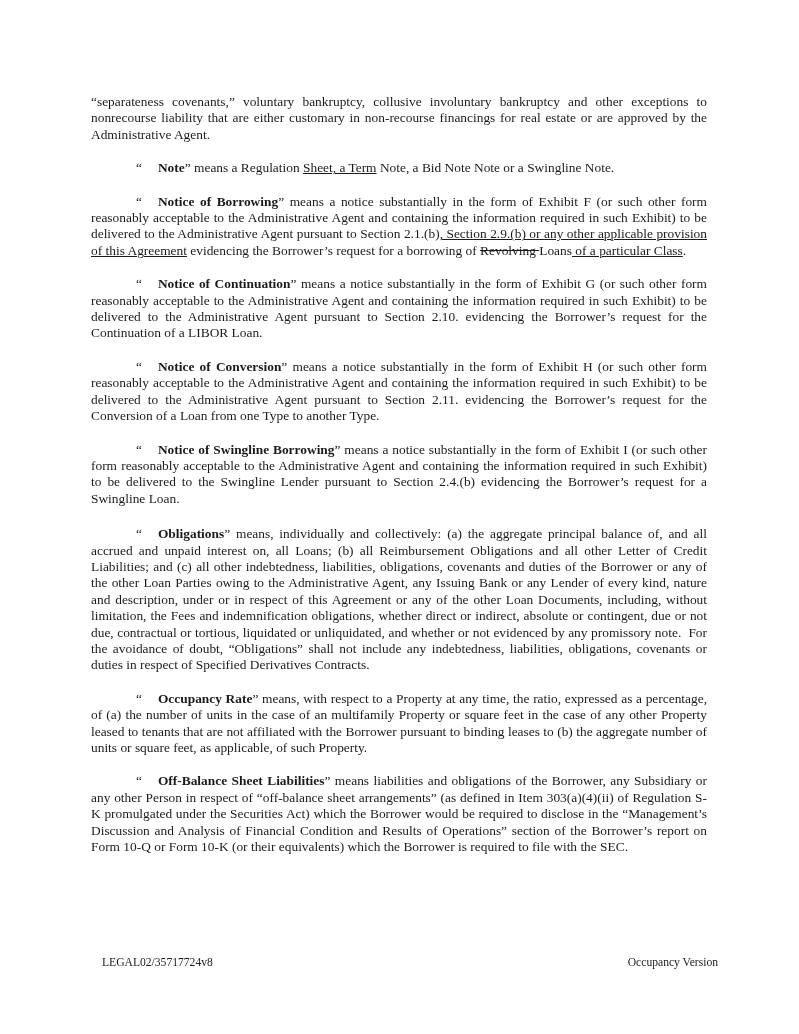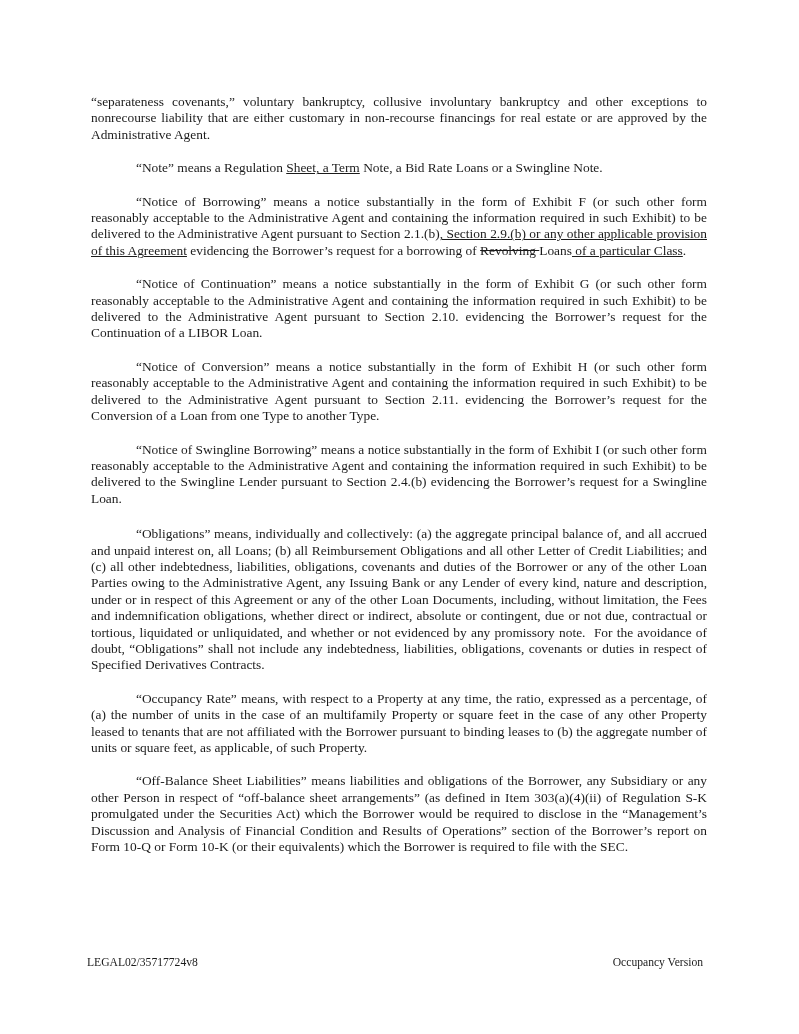--- a/index.html
+++ b/index.html
@@ -28,48 +28,48 @@
   .content p.para {
     margin: 0 0 17px 0;
     text-indent: 45px;
   }
   .content p.para.no-indent {
     text-indent: 0;
   }
   .content p.para.extra-space {
     margin-top: 19px;
   }
-  .seg-bold { font-weight: normal; }
+  .seg-bold { font-weight: bold; margin-left: 16px; }
   .seg-underline { text-decoration: underline; text-decoration-thickness: 1px; }
   .seg-strike { text-decoration: line-through; }
   .page-number {
     position: absolute;
     top: 938px;
     left: 0;
     width: 100%;
     text-align: center;
     font-size: 13.4px;
   }
   .footer-row {
     position: absolute;
     top: 956px;
-    left: 87px;
+    left: 102px;
     width: 616px;
     display: flex;
     justify-content: space-between;
     font-size: 11.6px;
   }
 </style>
 </head>
 <body>
 
 <div class="page">
   <main class="content" id="doc-body">
       <p class="para no-indent"><span class="seg-normal">“separateness covenants,” voluntary bankruptcy, collusive involuntary bankruptcy and other exceptions to nonrecourse liability that are either customary in non-recourse financings for real estate or are approved by the Administrative Agent.</span></p>
-      <p class="para"><span class="seg-normal">“</span><span class="seg-bold">Note</span><span class="seg-normal">” means a Regulation </span><span class="seg-underline">Sheet, a Term</span><span class="seg-normal"> Note, a Bid Rate Loans or a Swingline Note.</span></p>
+      <p class="para"><span class="seg-normal">“</span><span class="seg-bold">Note</span><span class="seg-normal">” means a Regulation </span><span class="seg-underline">Sheet, a Term</span><span class="seg-normal"> Note, a Bid Note Note or a Swingline Note.</span></p>
       <p class="para"><span class="seg-normal">“</span><span class="seg-bold">Notice of Borrowing</span><span class="seg-normal">” means a notice substantially in the form of Exhibit F (or such other form reasonably acceptable to the Administrative Agent and containing the information required in such Exhibit) to be delivered to the Administrative Agent pursuant to Section 2.1.(b)</span><span class="seg-underline">, Section 2.9.(b) or any other applicable provision of this Agreement</span><span class="seg-normal"> evidencing the Borrower’s request for a borrowing of </span><span class="seg-strike">Revolving </span><span class="seg-normal">Loans</span><span class="seg-underline"> of a particular Class</span><span class="seg-normal">.</span></p>
       <p class="para"><span class="seg-normal">“</span><span class="seg-bold">Notice of Continuation</span><span class="seg-normal">” means a notice substantially in the form of Exhibit G (or such other form reasonably acceptable to the Administrative Agent and containing the information required in such Exhibit) to be delivered to the Administrative Agent pursuant to Section 2.10. evidencing the Borrower’s request for the Continuation of a LIBOR Loan.</span></p>
       <p class="para"><span class="seg-normal">“</span><span class="seg-bold">Notice of Conversion</span><span class="seg-normal">” means a notice substantially in the form of Exhibit H (or such other form reasonably acceptable to the Administrative Agent and containing the information required in such Exhibit) to be delivered to the Administrative Agent pursuant to Section 2.11. evidencing the Borrower’s request for the Conversion of a Loan from one Type to another Type.</span></p>
       <p class="para"><span class="seg-normal">“</span><span class="seg-bold">Notice of Swingline Borrowing</span><span class="seg-normal">” means a notice substantially in the form of Exhibit I (or such other form reasonably acceptable to the Administrative Agent and containing the information required in such Exhibit) to be delivered to the Swingline Lender pursuant to Section 2.4.(b) evidencing the Borrower’s request for a Swingline Loan.</span></p>
       <p class="para extra-space"><span class="seg-normal">“</span><span class="seg-bold">Obligations</span><span class="seg-normal">” means, individually and collectively: (a) the aggregate principal balance of, and all accrued and unpaid interest on, all Loans; (b) all Reimbursement Obligations and all other Letter of Credit Liabilities; and (c) all other indebtedness, liabilities, obligations, covenants and duties of the Borrower or any of the other Loan Parties owing to the Administrative Agent, any Issuing Bank or any Lender of every kind, nature and description, under or in respect of this Agreement or any of the other Loan Documents, including, without limitation, the Fees and indemnification obligations, whether direct or indirect, absolute or contingent, due or not due, contractual or tortious, liquidated or unliquidated, and whether or not evidenced by any promissory note.&nbsp; For the avoidance of doubt, “Obligations” shall not include any indebtedness, liabilities, obligations, covenants or duties in respect of Specified Derivatives Contracts.</span></p>
       <p class="para"><span class="seg-normal">“</span><span class="seg-bold">Occupancy Rate</span><span class="seg-normal">” means, with respect to a Property at any time, the ratio, expressed as a percentage, of (a) the number of units in the case of an multifamily Property or square feet in the case of any other Property leased to tenants that are not affiliated with the Borrower pursuant to binding leases to (b) the aggregate number of units or square feet, as applicable, of such Property.</span></p>
       <p class="para"><span class="seg-normal">“</span><span class="seg-bold">Off-Balance Sheet Liabilities</span><span class="seg-normal">” means liabilities and obligations of the Borrower, any Subsidiary or any other Person in respect of “off-balance sheet arrangements” (as defined in Item 303(a)(4)(ii) of Regulation S-K promulgated under the Securities Act) which the Borrower would be required to disclose in the “Management’s Discussion and Analysis of Financial Condition and Results of Operations” section of the Borrower’s report on Form 10-Q or Form 10-K (or their equivalents) which the Borrower is required to file with the SEC.</span></p>
     </main>
 
 

